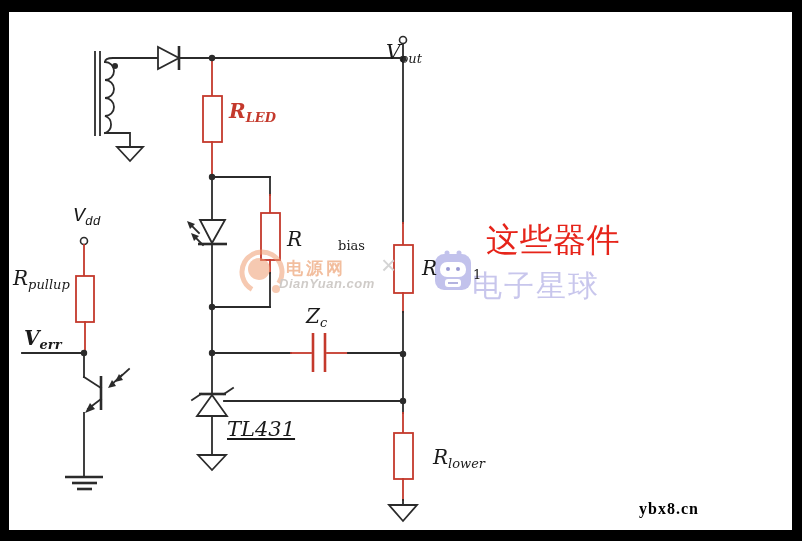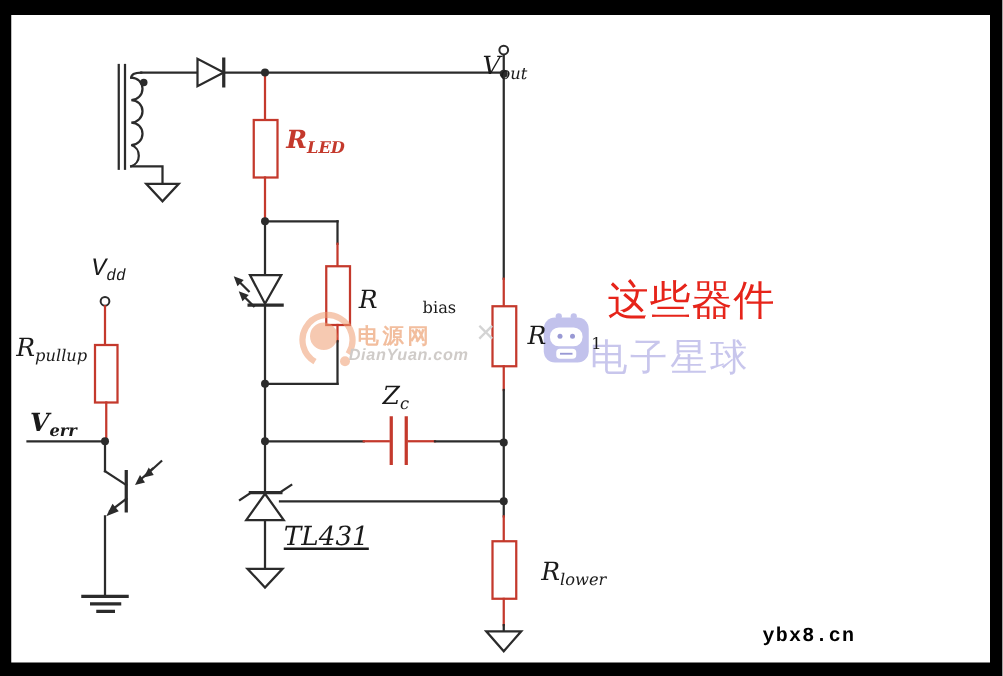--- a/index.html
+++ b/index.html
@@ -47,22 +47,22 @@
     position:absolute;left:43px;top:28px;font-size:13px;font-weight:bold;font-style:italic;
     color:var(--dianyuan_domain);letter-spacing:.5px;
   }
   .wm-sep{position:absolute;left:381px;top:250px;font-size:26px;color:var(--separator_gray);z-index:2;}
   .wm-robot{position:absolute;left:434px;top:249px;z-index:2;opacity:.9;}
   .wm-ezq{
     position:absolute;left:472px;top:266px;z-index:2;opacity:.95;
     color:var(--ezq_purple);font-size:30px;letter-spacing:2px;
   }
   .site{
-    position:absolute;left:610px;top:500px;z-index:6;color:var(--site_black);
-    font-family:Liberation Mono, monospace;
+    position:absolute;left:639px;top:500px;z-index:6;color:var(--site_black);
+    font-family:Liberation Serif, serif;
     font-size:16px;font-weight:bold;letter-spacing:1px;
   }
 </style>
 </head>
 <body>
 
 <div class="stage">
 
   <svg class="circuit" width="802" height="541" viewBox="0 0 802 541">
 

